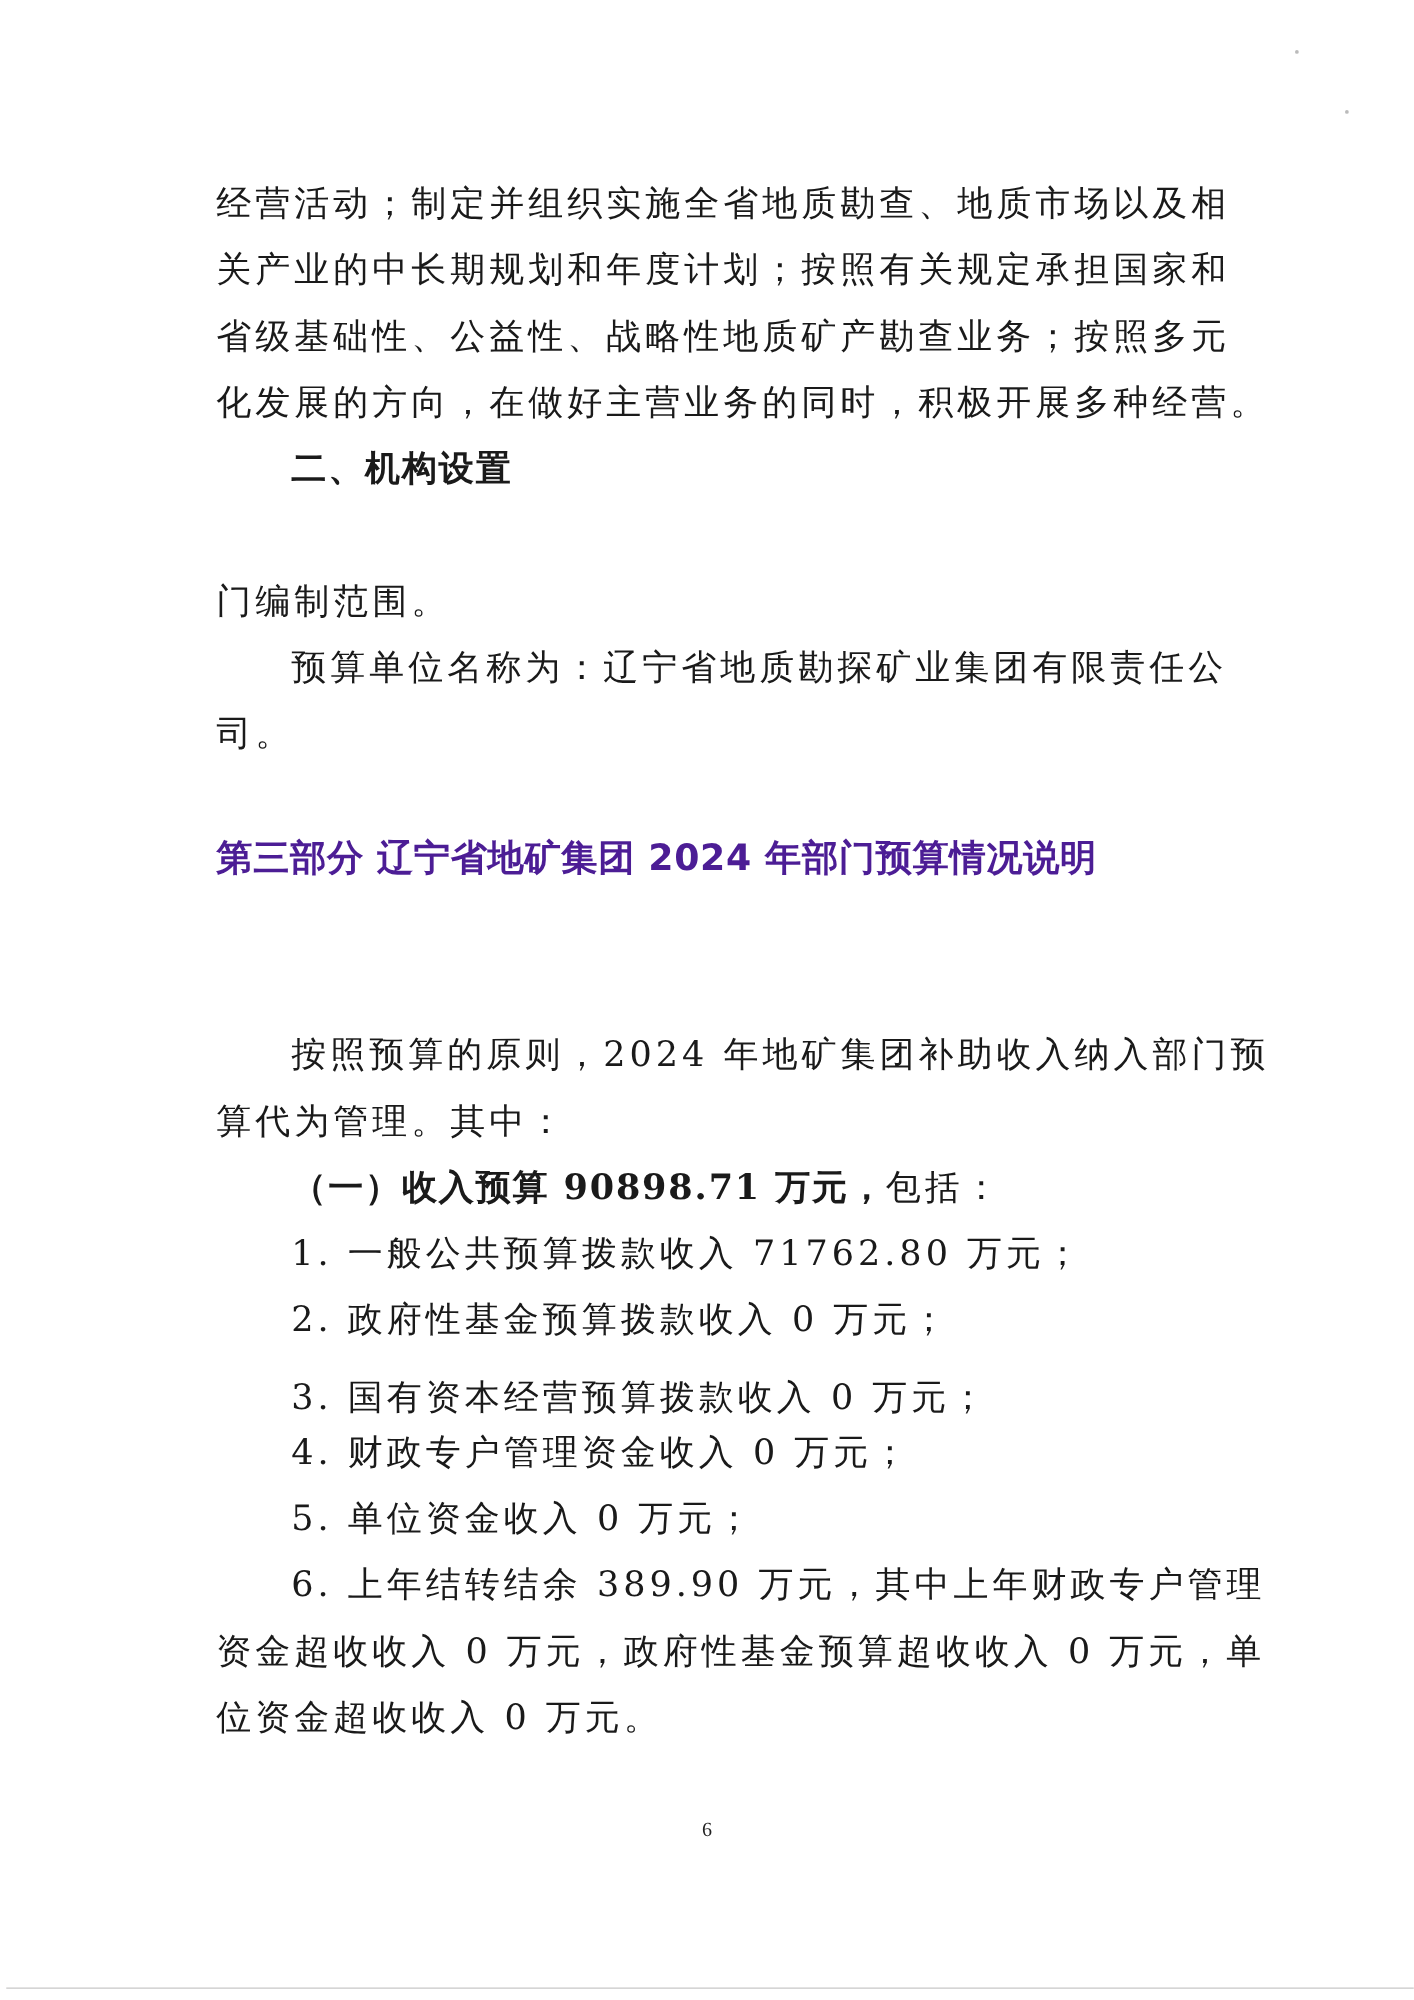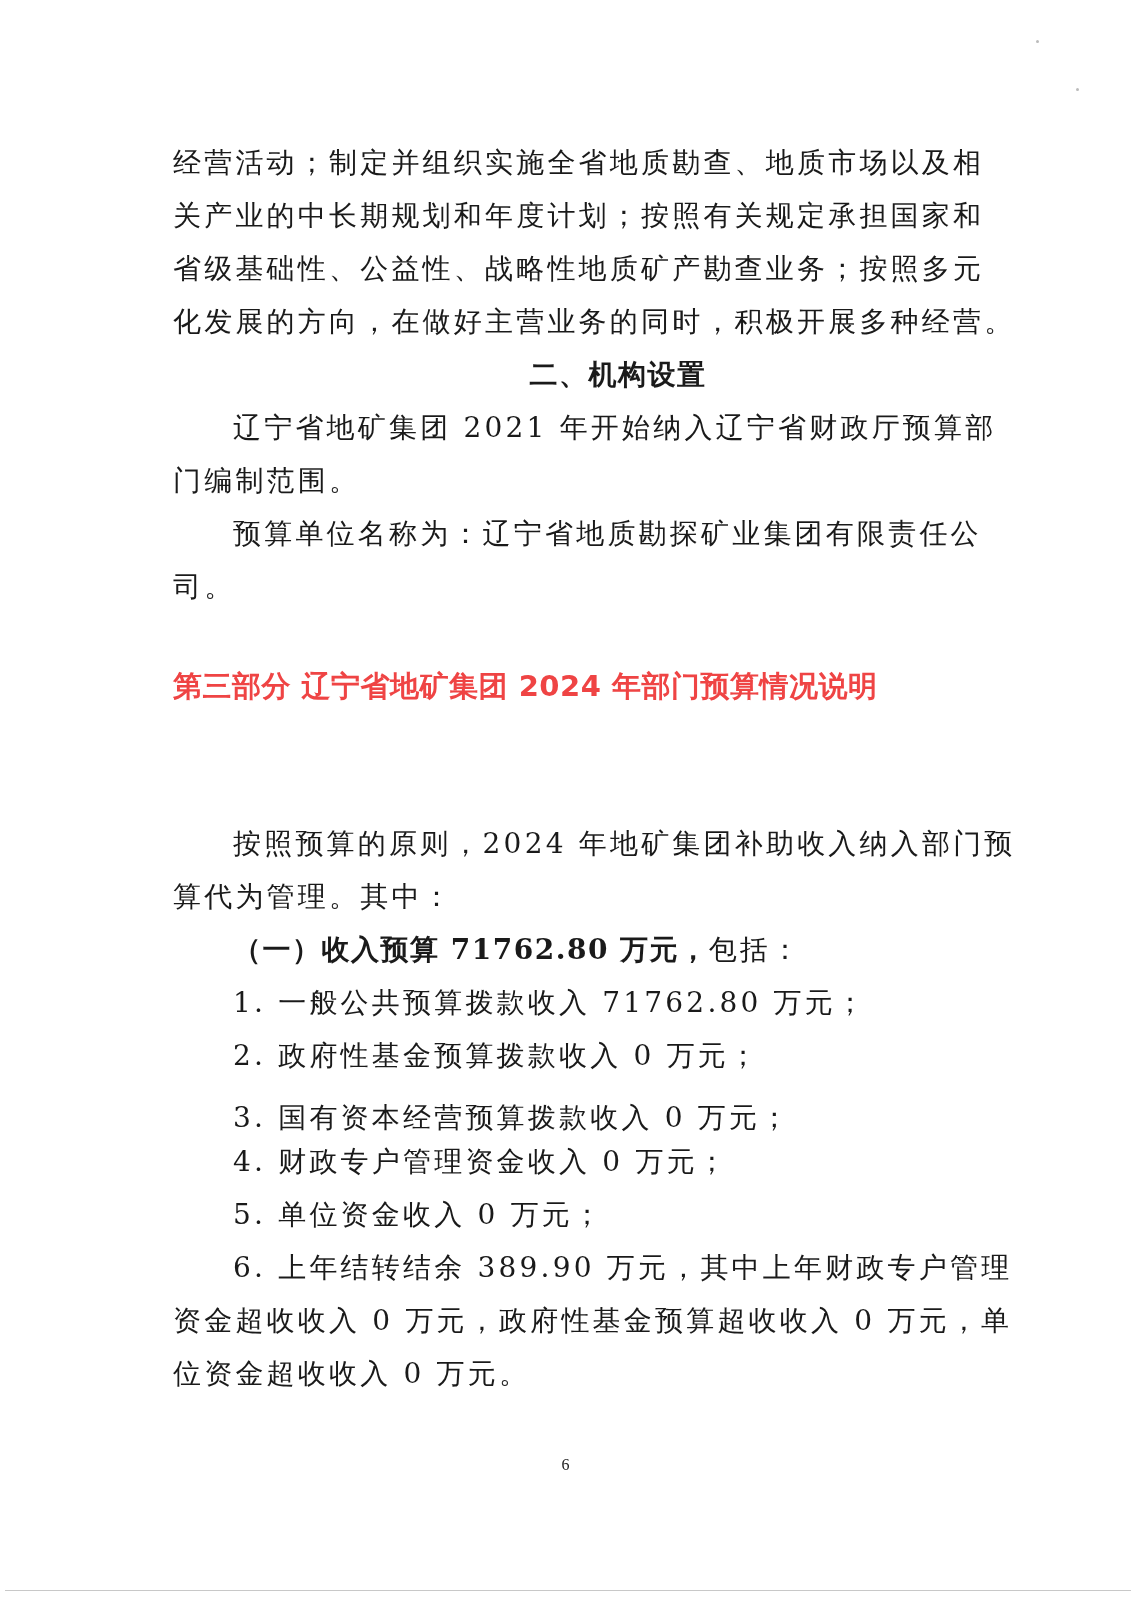--- a/index.html
+++ b/index.html
@@ -11,26 +11,26 @@
     padding-left: 40px;
   }
   .line {
     position: absolute; left: 173px; width: 770px;
     font-size: 28px; line-height: 40px; height: 40px;
     white-space: nowrap; letter-spacing: 3.2px;
     font-weight: 400;
   }
   .indent { left: 233px; }
   .bold { font-weight: 700; letter-spacing: 1.5px; }
-  .hdr { font-family: "DejaVu Sans", "Liberation Sans", sans-serif; text-align: center; }
+  .hdr { font-family: "DejaVu Sans", "Liberation Sans", sans-serif; }
   .part-title {
     position: absolute; left: 173px; width: 780px;
     font-family: "DejaVu Sans", "Liberation Sans", sans-serif;
     font-size: 29px; line-height: 40px; font-weight: 700;
-    white-space: nowrap; letter-spacing: 0.5px; color: #ef4444;
+    white-space: nowrap; letter-spacing: 0.5px; color: #4c1d95;
   }
   .page-num {
     position: absolute; left: 0; width: 1131px; top: 1455px;
     text-align: center; font-size: 16px; line-height: 20px;
     font-family: "Liberation Serif", serif; color: #222;
   }
   .scan-line {
     position: absolute; left: 5px; right: 5px; top: 1590px; height: 1px;
     background: #c8c8c8;
   }
@@ -40,32 +40,31 @@
 <body>
 
 <div class="page">
 
   <div class="line" style="top:143px;">经营活动；制定并组织实施全省地质勘查、地质市场以及相</div>
   <div class="line" style="top:249px;">省级基础性、公益性、战略性地质矿产勘查业务；按照多元</div>
   <div class="line" style="top:196px;">关产业的中长期规划和年度计划；按照有关规定承担国家和</div>
   <div class="line" style="top:302px;">化发展的方向，在做好主营业务的同时，积极开展多种经营。</div>
 
   <div class="line indent bold hdr" style="top:355px;">二、机构设置</div>
-  <div class="line indent" style="top:408px;">辽宁省地矿集团 2021 年开始纳入辽宁省财政厅预算部</div>
   <div class="line indent" style="top:514px;">预算单位名称为：辽宁省地质勘探矿业集团有限责任公</div>
   <div class="line" style="top:461px;">门编制范围。</div>
   <div class="line" style="top:567px;">司。</div>
 
   <div class="part-title" style="top:666px;">第三部分  辽宁省地矿集团 2024 年部门预算情况说明</div>
 
   <div class="line indent" style="top:824px;">按照预算的原则，2024 年地矿集团补助收入纳入部门预</div>
   <div class="line" style="top:877px;">算代为管理。其中：</div>
 
   <div class="line indent" style="top:930px;">
-    <span class="bold">（一）收入预算 71762.80 万元，</span><span>包括：</span>
+    <span class="bold">（一）收入预算 90898.71 万元，</span><span>包括：</span>
   </div>
 
   <div class="line indent" style="top:983px;">1. 一般公共预算拨款收入 71762.80 万元；</div>
   <div class="line indent" style="top:1036px;">2. 政府性基金预算拨款收入 0 万元；</div>
   <div class="line indent" style="top:1098px;">3. 国有资本经营预算拨款收入 0 万元；</div>
   <div class="line indent" style="top:1142px;">4. 财政专户管理资金收入 0 万元；</div>
   <div class="line indent" style="top:1195px;">5. 单位资金收入 0 万元；</div>
   <div class="line indent" style="top:1248px;">6. 上年结转结余 389.90 万元，其中上年财政专户管理</div>
   <div class="line" style="top:1301px;">资金超收收入 0 万元，政府性基金预算超收收入 0 万元，单</div>
   <div class="line" style="top:1354px;">位资金超收收入 0 万元。</div>

